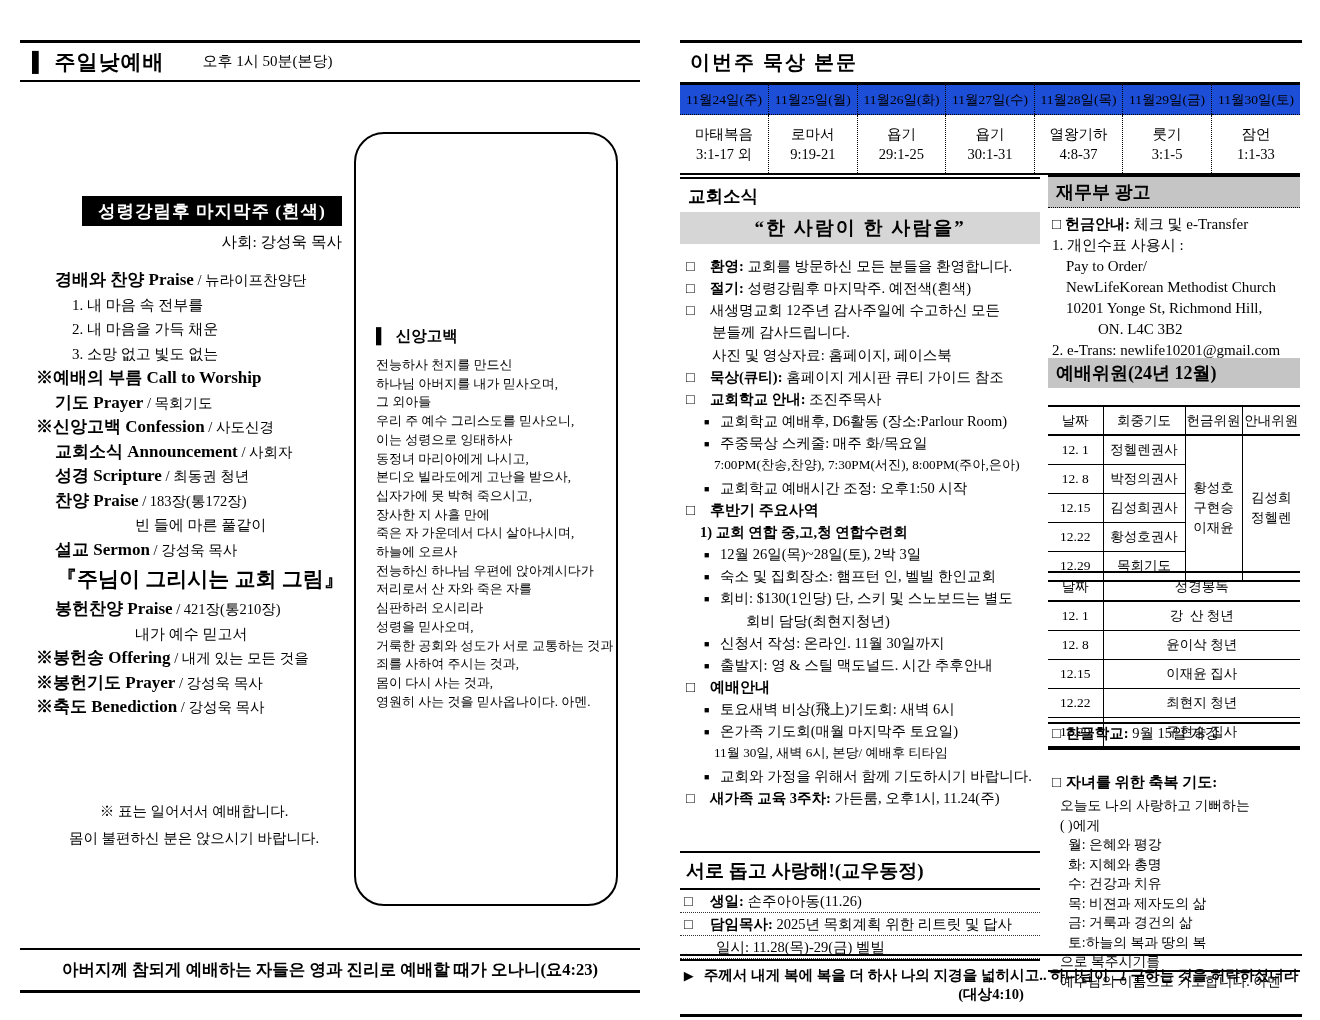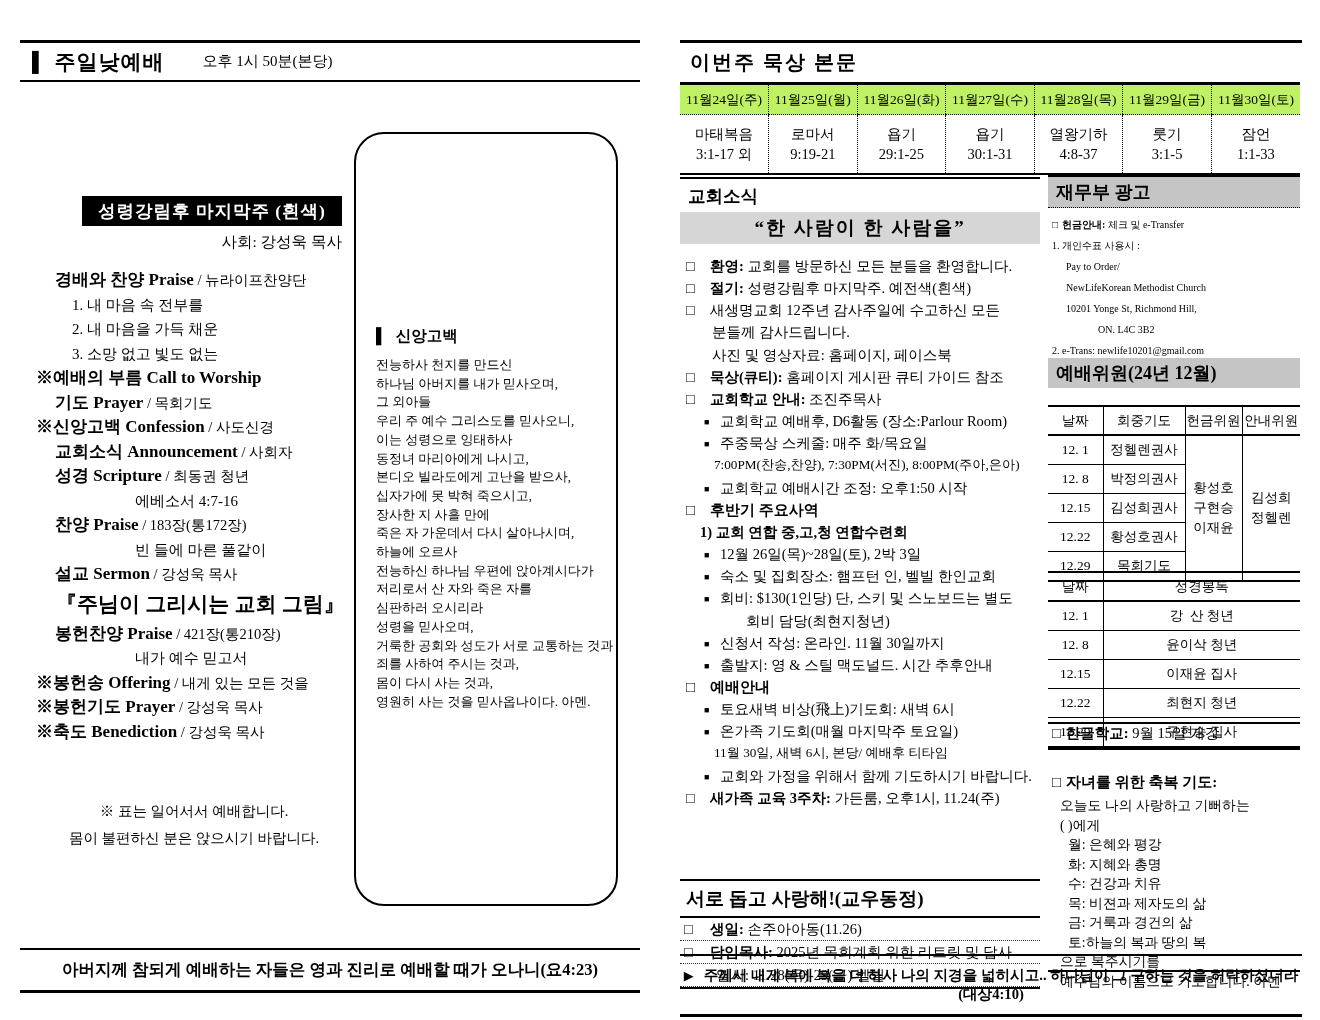--- a/index.html
+++ b/index.html
@@ -49,21 +49,21 @@
     text-align:center;font-size:16.5px;font-weight:bold;padding:9px 0;box-sizing:border-box;}
 
   
   .rp-header{position:absolute;top:0;left:0;right:0;height:42px;border-top:3px solid #000;
     display:flex;align-items:center;padding-left:10px;box-sizing:border-box;}
   .rp-title{font-weight:bold;font-size:20px;letter-spacing:2px;}
 
   .med-wrap{position:absolute;top:42px;left:0;width:620px;
     border-top:3px solid #000;border-bottom:2.5px solid #000;}
   table.med{width:100%;border-collapse:collapse;table-layout:fixed;}
-  .med th{background:#bef264;font-size:13.5px;font-weight:normal;height:27px;
+  .med th{background:#1d4ed8;font-size:13.5px;font-weight:normal;height:27px;
     border-bottom:1px dotted #000;white-space:nowrap;}
   .med th+th,.med td+td{border-left:1px dotted #000;}
   .med td{height:56px;text-align:center;vertical-align:middle;font-size:14.5px;}
   .med .bk,.med .rf{display:block;line-height:20px;}
 
   .newscol{position:absolute;left:0;top:137px;width:360px;}
   .news-hd{border-top:2.5px solid #000;font-weight:bold;font-size:17.5px;padding:5px 0 3px 8px;}
   .news-banner{background:#d6d6d6;text-align:center;font-weight:bold;font-size:19px;
     padding:3px 0;margin-top:1px;letter-spacing:2px;}
   .news-items{margin-top:11px;}
@@ -71,35 +71,35 @@
   .nl .pre{position:absolute;left:6px;top:0;}
   .nl.bullet{padding-left:40px;}
   .nl.bullet .pre{left:24px;font-size:9px;top:1px;}
   .nl.cont{padding-left:32px;}
   .nl.cont2{padding-left:34px;font-size:13.2px;}
   .nl.cont3{padding-left:66px;}
   .nl.num{padding-left:20px;font-weight:bold;}
   .nl.cbb{font-weight:bold;font-size:15px;}
   .nl .b{font-weight:bold;}
 
-  .fellow{position:absolute;left:0;top:839px;width:360px;
+  .fellow{position:absolute;left:0;top:811px;width:360px;
     border-top:2.5px solid #000;border-bottom:2.5px solid #000;}
   .fellow-hd{font-weight:bold;font-size:19px;padding:5px 0 4px 6px;border-bottom:2px solid #000;}
   .fr{position:relative;padding-left:30px;font-size:14.5px;line-height:22px;
     border-bottom:1px dotted #333;white-space:nowrap;}
   .fr .pre{position:absolute;left:4px;}
   .fr.cont{padding-left:36px;}
   .fr .b{font-weight:bold;}
 
   .gray-hd{background:#c5c5c5;font-weight:bold;font-size:18px;padding:3px 8px;white-space:nowrap;}
   .fincol{position:absolute;left:368px;top:135px;width:252px;
     border-top:2.5px solid #000;border-bottom:2px solid #000;padding-bottom:6px;box-sizing:border-box;}
   .fincol .gray-hd{border-bottom:1px dotted #000;}
   .fin-lines{padding:6px 0 0 2px;}
-  .fl{position:relative;font-size:10px;line-height:21px;white-space:nowrap;padding-left:2px;}
+  .fl{position:relative;font-size:15px;line-height:21px;white-space:nowrap;padding-left:2px;}
   .fl .pre{margin-right:4px;}
   .fl.ind{padding-left:16px;}
   .fl.ind2{padding-left:48px;}
   .fl .b{font-weight:bold;}
 
   .worship{position:absolute;left:368px;top:318px;width:252px;}
   table.wc,table.rd{width:100%;border-collapse:collapse;table-layout:fixed;
     border-top:2px solid #000;border-bottom:2.5px solid #000;margin-top:17px;}
   .wc th,.rd th{font-size:13.5px;font-weight:normal;height:25px;border-bottom:2px solid #000;white-space:pre;}
   .wc th+th,.wc td+td,.rd th+th,.rd td+td{border-left:1px solid #000;}
@@ -145,21 +145,20 @@
   <div class="order">
     <div class="ol item"><span class="lb">경배와 찬양 Praise</span><span class="dt"> / 뉴라이프찬양단</span></div>
     <div class="ol sub"><span>1. 내 마음 속 전부를</span></div>
     <div class="ol sub"><span>2. 내 마음을 가득 채운</span></div>
     <div class="ol sub"><span>3. 소망 없고 빛도 없는</span></div>
     <div class="ol star"><span class="lb">※예배의 부름 Call to Worship</span><span class="dt"></span></div>
     <div class="ol item"><span class="lb">기도 Prayer</span><span class="dt"> / 목회기도</span></div>
     <div class="ol star"><span class="lb">※신앙고백 Confession</span><span class="dt"> / 사도신경</span></div>
     <div class="ol item"><span class="lb">교회소식 Announcement</span><span class="dt"> / 사회자</span></div>
     <div class="ol item"><span class="lb">성경 Scripture</span><span class="dt"> / 최동권 청년</span></div>
-    <div class="ol subc"><span>에베소서 4:7-16</span></div>
     <div class="ol item"><span class="lb">찬양 Praise</span><span class="dt"> / 183장(통172장)</span></div>
     <div class="ol subc"><span>빈 들에 마른 풀같이</span></div>
     <div class="ol item"><span class="lb">설교 Sermon</span><span class="dt"> / 강성욱 목사</span></div>
     <div class="ol sermon"><span>『주님이 그리시는 교회 그림』</span></div>
     <div class="ol item"><span class="lb">봉헌찬양 Praise</span><span class="dt"> / 421장(통210장)</span></div>
     <div class="ol subc"><span>내가 예수 믿고서</span></div>
     <div class="ol star"><span class="lb">※봉헌송 Offering</span><span class="dt"> / 내게 있는 모든 것을</span></div>
     <div class="ol star"><span class="lb">※봉헌기도 Prayer</span><span class="dt"> / 강성욱 목사</span></div>
     <div class="ol star"><span class="lb">※축도 Benediction</span><span class="dt"> / 강성욱 목사</span></div>
   </div>

